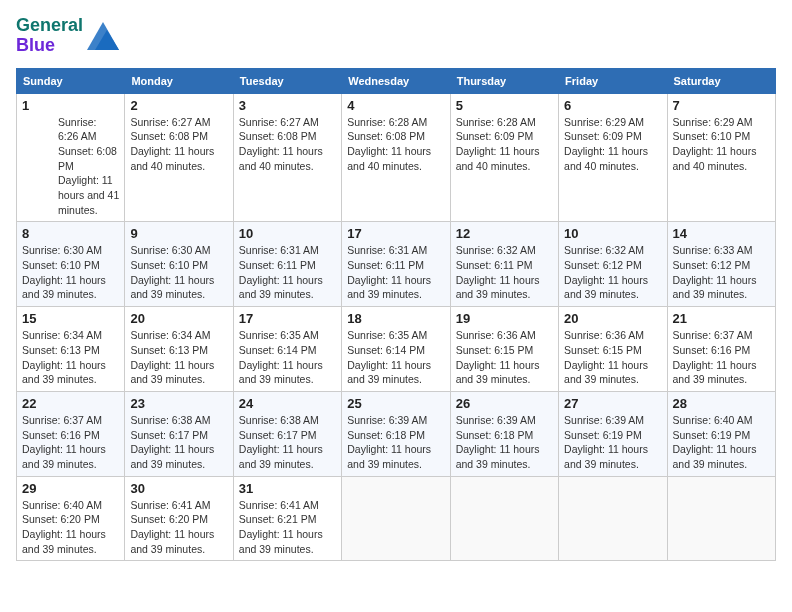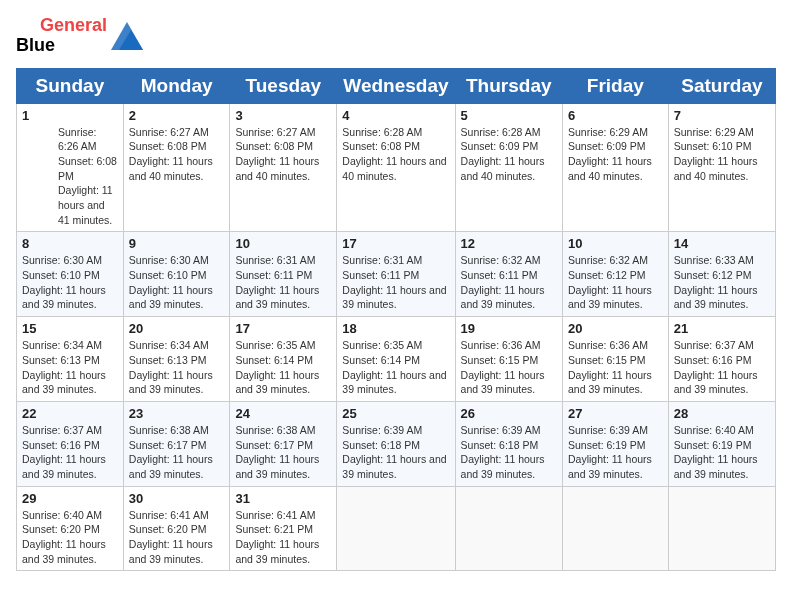--- a/index.html
+++ b/index.html
@@ -18,22 +18,22 @@
     }
     .logo {
       display: flex;
       align-items: center;
     }
     .logo-text {
       font-size: 18px;
       font-weight: bold;
       line-height: 1.1;
     }
-    .logo-text .general { color: #ef4444; margin-left: 24px; }
-    .logo-text .blue { color: #000000; }
+    .logo-text .general { color: #0f766e; }
+    .logo-text .blue { color: #6d28d9; }
     .logo-icon {
       width: 32px;
       height: 28px;
       margin-left: 4px;
     }
     .title-block {
       text-align: right;
     }
     .month-title {
       font-size: 32px;
@@ -45,23 +45,23 @@
       color: #555;
     }
     .calendar {
       width: 100%;
       border-collapse: collapse;
       font-size: 11px;
     }
     .calendar th {
       background-color: #2e6db4;
       color: #fff;
-      text-align: center;
+      text-align: left;
       padding: 6px 6px;
-      font-size: 19px;
+      font-size: 11px;
       font-weight: bold;
       border: 1px solid #2e6db4;
     }
     .calendar td {
       vertical-align: top;
       border: 1px solid #ccc;
       padding: 4px 5px;
       width: 108px;
       min-height: 80px;
       background: #fff;

